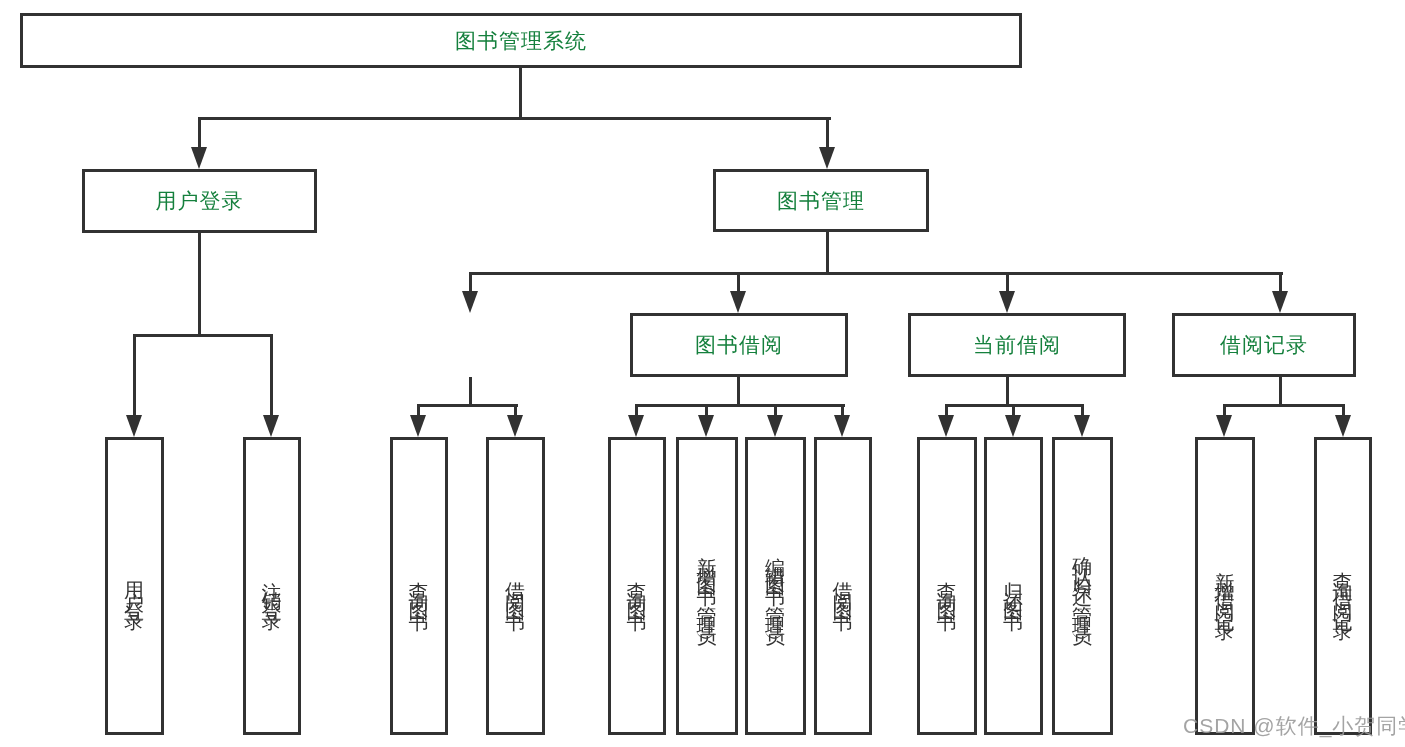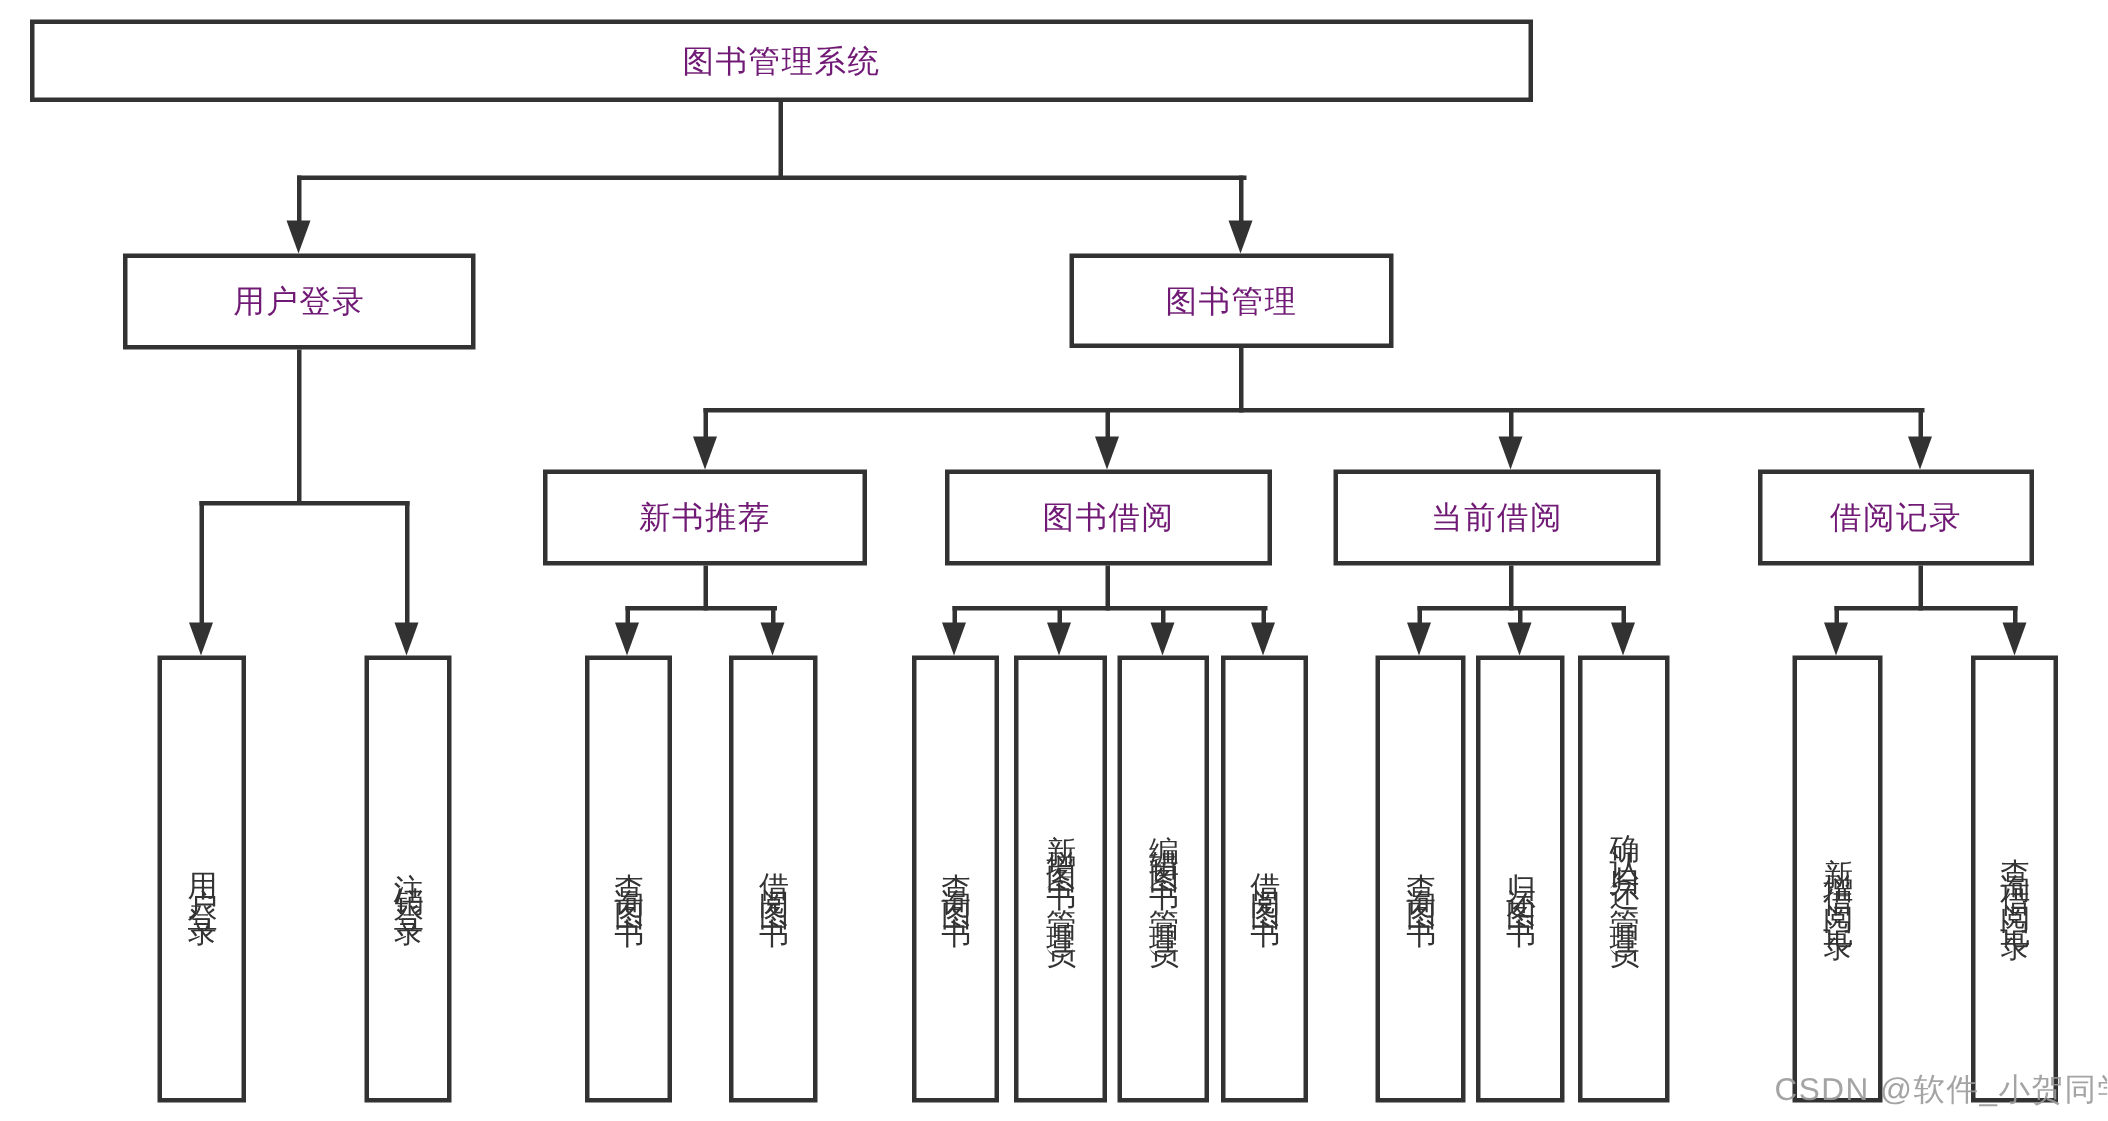--- a/index.html
+++ b/index.html
@@ -12,21 +12,21 @@
     overflow: hidden;
   }
   .node {
     position: absolute;
     box-sizing: border-box;
     border: 3px solid #323232;
     background: #ffffff;
     display: flex;
     align-items: center;
     justify-content: center;
-    color: #701a75;
+    color: #15803d;
     font-size: 21px;
     letter-spacing: 1px;
     white-space: nowrap;
   }
   .leaf {
     position: absolute;
     box-sizing: border-box;
     border: 3px solid #323232;
     background: #ffffff;
     top: 437px;
@@ -71,25 +71,24 @@
 <body>
 
 <div class="canvas">
 
   <div class="node" style="left:20px; top:13px; width:1002px; height:55px;">图书管理系统</div>
 
   <div class="node" style="left:82px; top:169px; width:235px; height:64px;">用户登录</div>
 
   <div class="node" style="left:713px; top:169px; width:216px; height:63px;">图书管理</div>
 
-  <div class="node" style="left:362px; top:313px; width:216px; height:64px;">新书推荐</div>
 
   <div class="node" style="left:630px; top:313px; width:218px; height:64px;">图书借阅</div>
 
-  <div class="node" style="left:889px; top:313px; width:218px; height:64px;">当前借阅</div>
+  <div class="node" style="left:908px; top:313px; width:218px; height:64px;">当前借阅</div>
 
   <div class="node" style="left:1172px; top:313px; width:184px; height:64px;">借阅记录</div>
 
   <div class="leaf" style="left:105px; width:59px;">
     <span class="vtext">用户登录</span>
   </div>
   <div class="leaf" style="left:243px; width:58px;">
     <span class="vtext">注销登录</span>
   </div>
 

